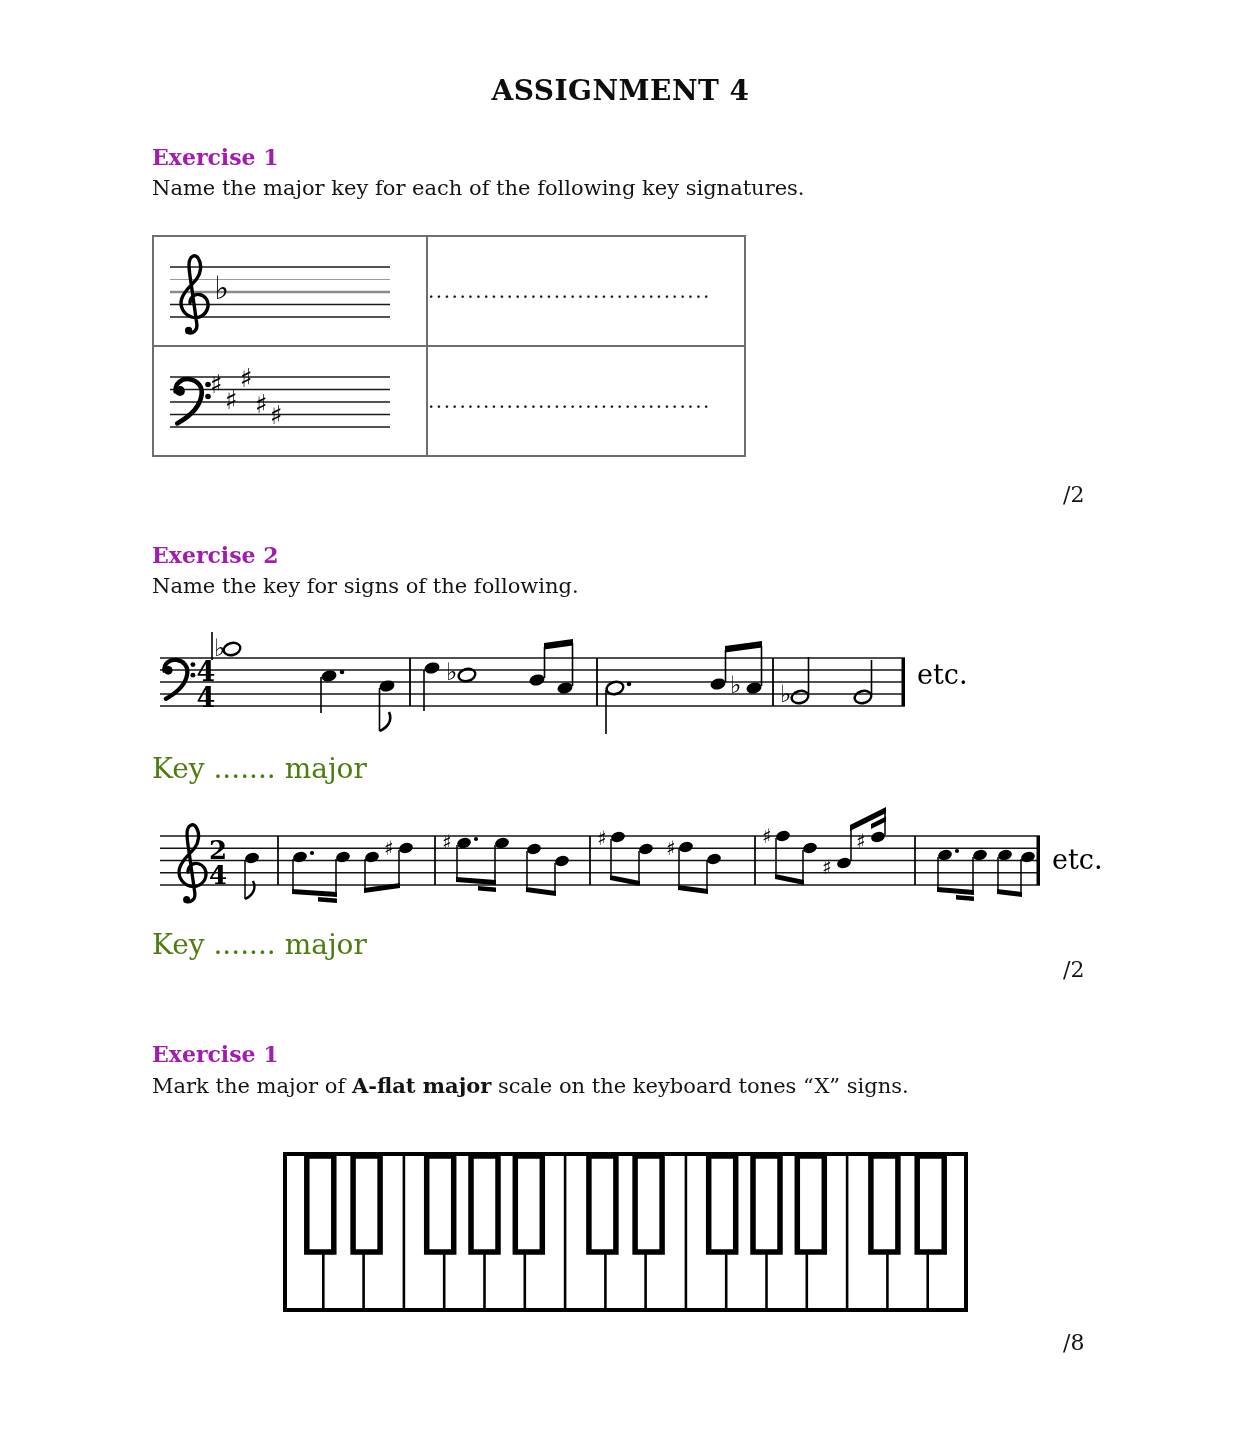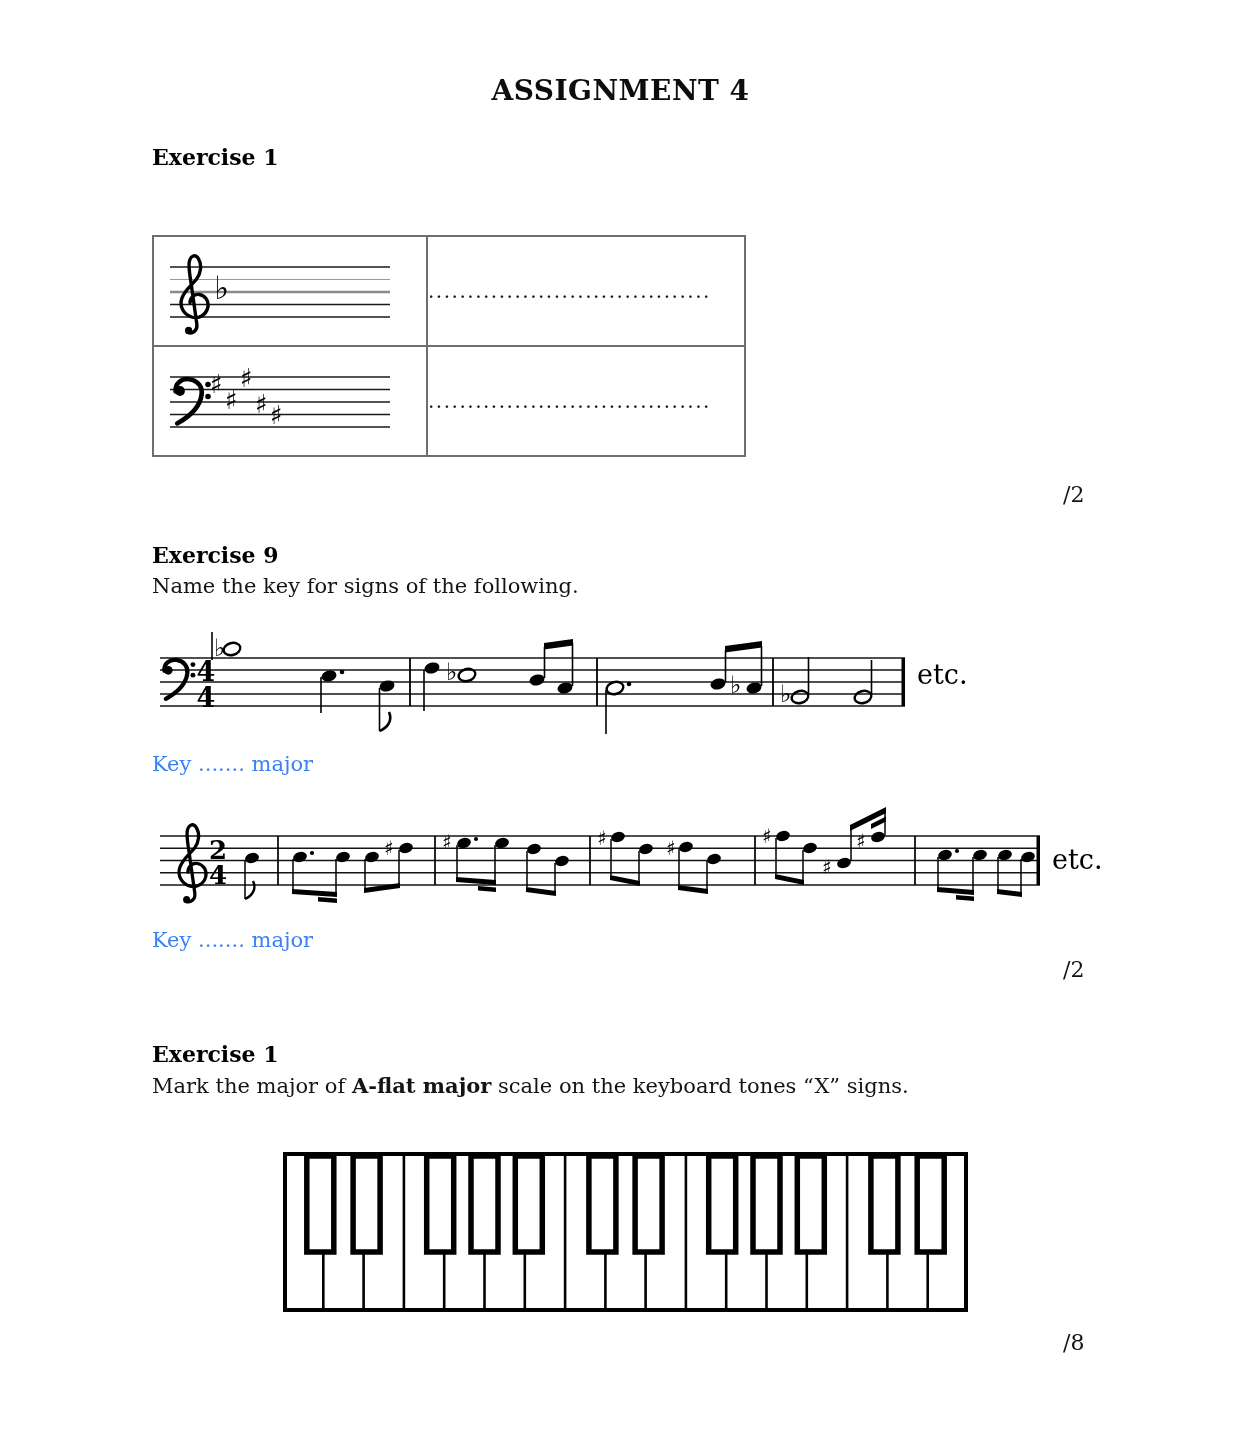--- a/index.html
+++ b/index.html
@@ -1,41 +1,42 @@
 <!DOCTYPE html>
 <html><head>
 <meta charset="utf-8">
 <style>
   html,body{margin:0;padding:0;background:#ffffff;}
   .page{position:relative;width:1241px;height:1439px;background:#ffffff;overflow:hidden;
         font-family:"DejaVu Serif", serif;color:#111;}
   .abs{position:absolute;}
   .title{width:100%;text-align:center;font-size:28px;font-weight:bold;letter-spacing:.5px;color:#0d0d0d;}
-  .heading{font-size:22px;font-weight:bold;color:#000000;}
+  .heading{font-size:22px;font-weight:bold;color:#a21caf;}
   .body-text{font-size:21px;color:#141414;}
   .score{font-size:22px;color:#141414;}
   table.sig-table{border-collapse:collapse;background:#fff;}
   table.sig-table td{border:2px solid #6e6e6e;padding:0;}
   table.sig-table{border:2px solid #2e2e2e;}
   td.sig-cell{width:272px;height:107px;vertical-align:middle;}
   td.ans-cell{width:316px;height:107px;vertical-align:middle;padding-left:22px;}
   .dotted{font-size:20px;letter-spacing:1.5px;color:#161616;}
-  .keyline{font-size:21px;color:#3b82f6;}
+  .keyline{font-size:28px;color:#4d7c0f;}
   svg text{font-family:"DejaVu Serif", serif;}
   svg text.acc{font-family:"DejaVu Sans", sans-serif;}
   .bold-inline{font-weight:bold;margin-top:8px;}
 </style>
 </head>
 <body>
 
 <div class="page">
 
   <div class="abs title" style="top:74px;left:0;">ASSIGNMENT 4</div>
 
   <div class="abs heading" style="top:144px;left:152px;">Exercise 1</div>
+  <div class="abs body-text" style="top:176px;left:152px;">Name the major key for each of the following key signatures.</div>
 
   <table class="abs sig-table" style="top:235px;left:152px;">
     <tbody>
         <tr>
       <td class="sig-cell">
         <svg width="250" height="104" viewBox="0 0 250 104">
 
           <line x1="16" y1="30" x2="236" y2="30" stroke="#1a1a1a" stroke-width="1.4"></line>
           <line x1="16" y1="42.5" x2="236" y2="42.5" stroke="#9a9a9a" stroke-width="1.1"></line>
           <line x1="16" y1="55" x2="236" y2="55" stroke="#8a8a8a" stroke-width="2.6"></line>
@@ -81,21 +82,21 @@
       </td>
       <td class="ans-cell">
         <span class="dotted">....................................</span>
       </td>
     </tr>
   </tbody>
     </table>
 
   <div class="abs score" style="top:482px;left:1063px;">/2</div>
 
-  <div class="abs heading" style="top:542px;left:152px;">Exercise 9</div>
+  <div class="abs heading" style="top:542px;left:152px;">Exercise 2</div>
   <div class="abs body-text" style="top:574px;left:152px;">Name the key for signs of the following.</div>
 
   <svg class="abs" style="top:630px;left:160px;" width="812" height="114" viewBox="0 0 812 114">
     <g stroke="#141414" stroke-width="1.5">
       <line x1="0" y1="28" x2="745" y2="28"></line>
         <line x1="0" y1="40" x2="745" y2="40"></line>
       <line x1="0" y1="52" x2="745" y2="52"></line>
         <line x1="0" y1="64" x2="745" y2="64"></line>
       <line x1="0" y1="76" x2="745" y2="76"></line>
     </g>

